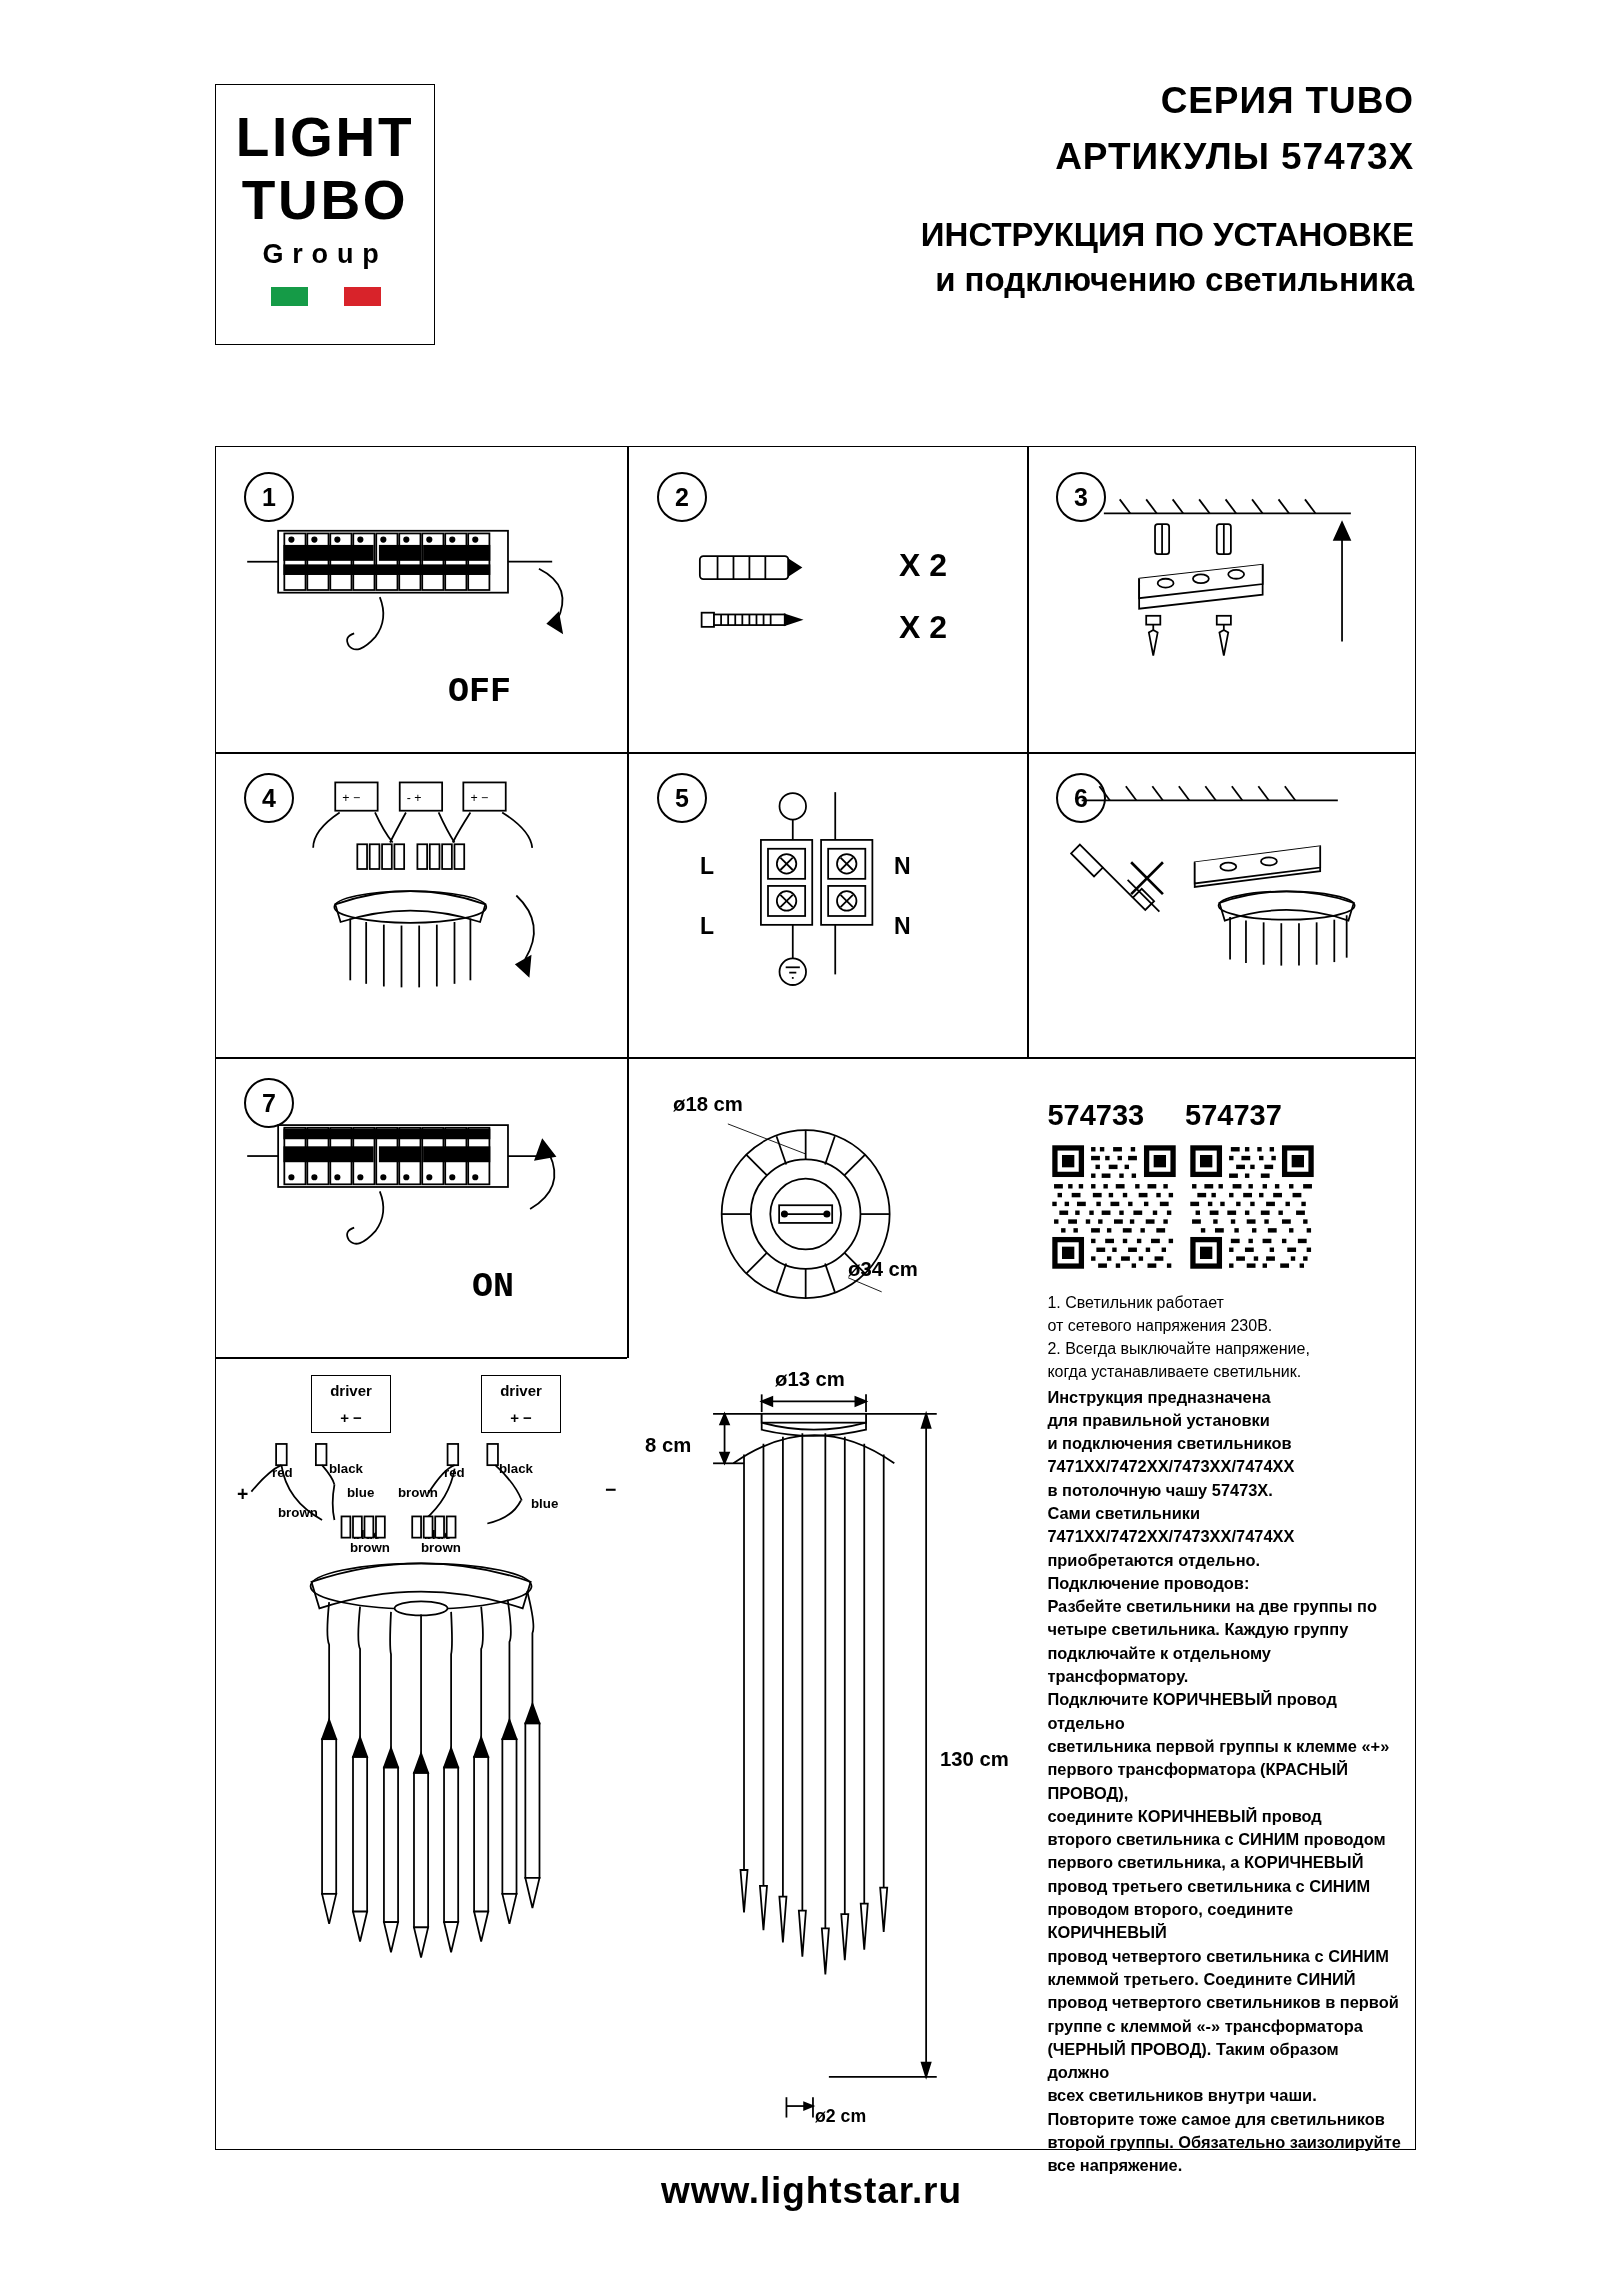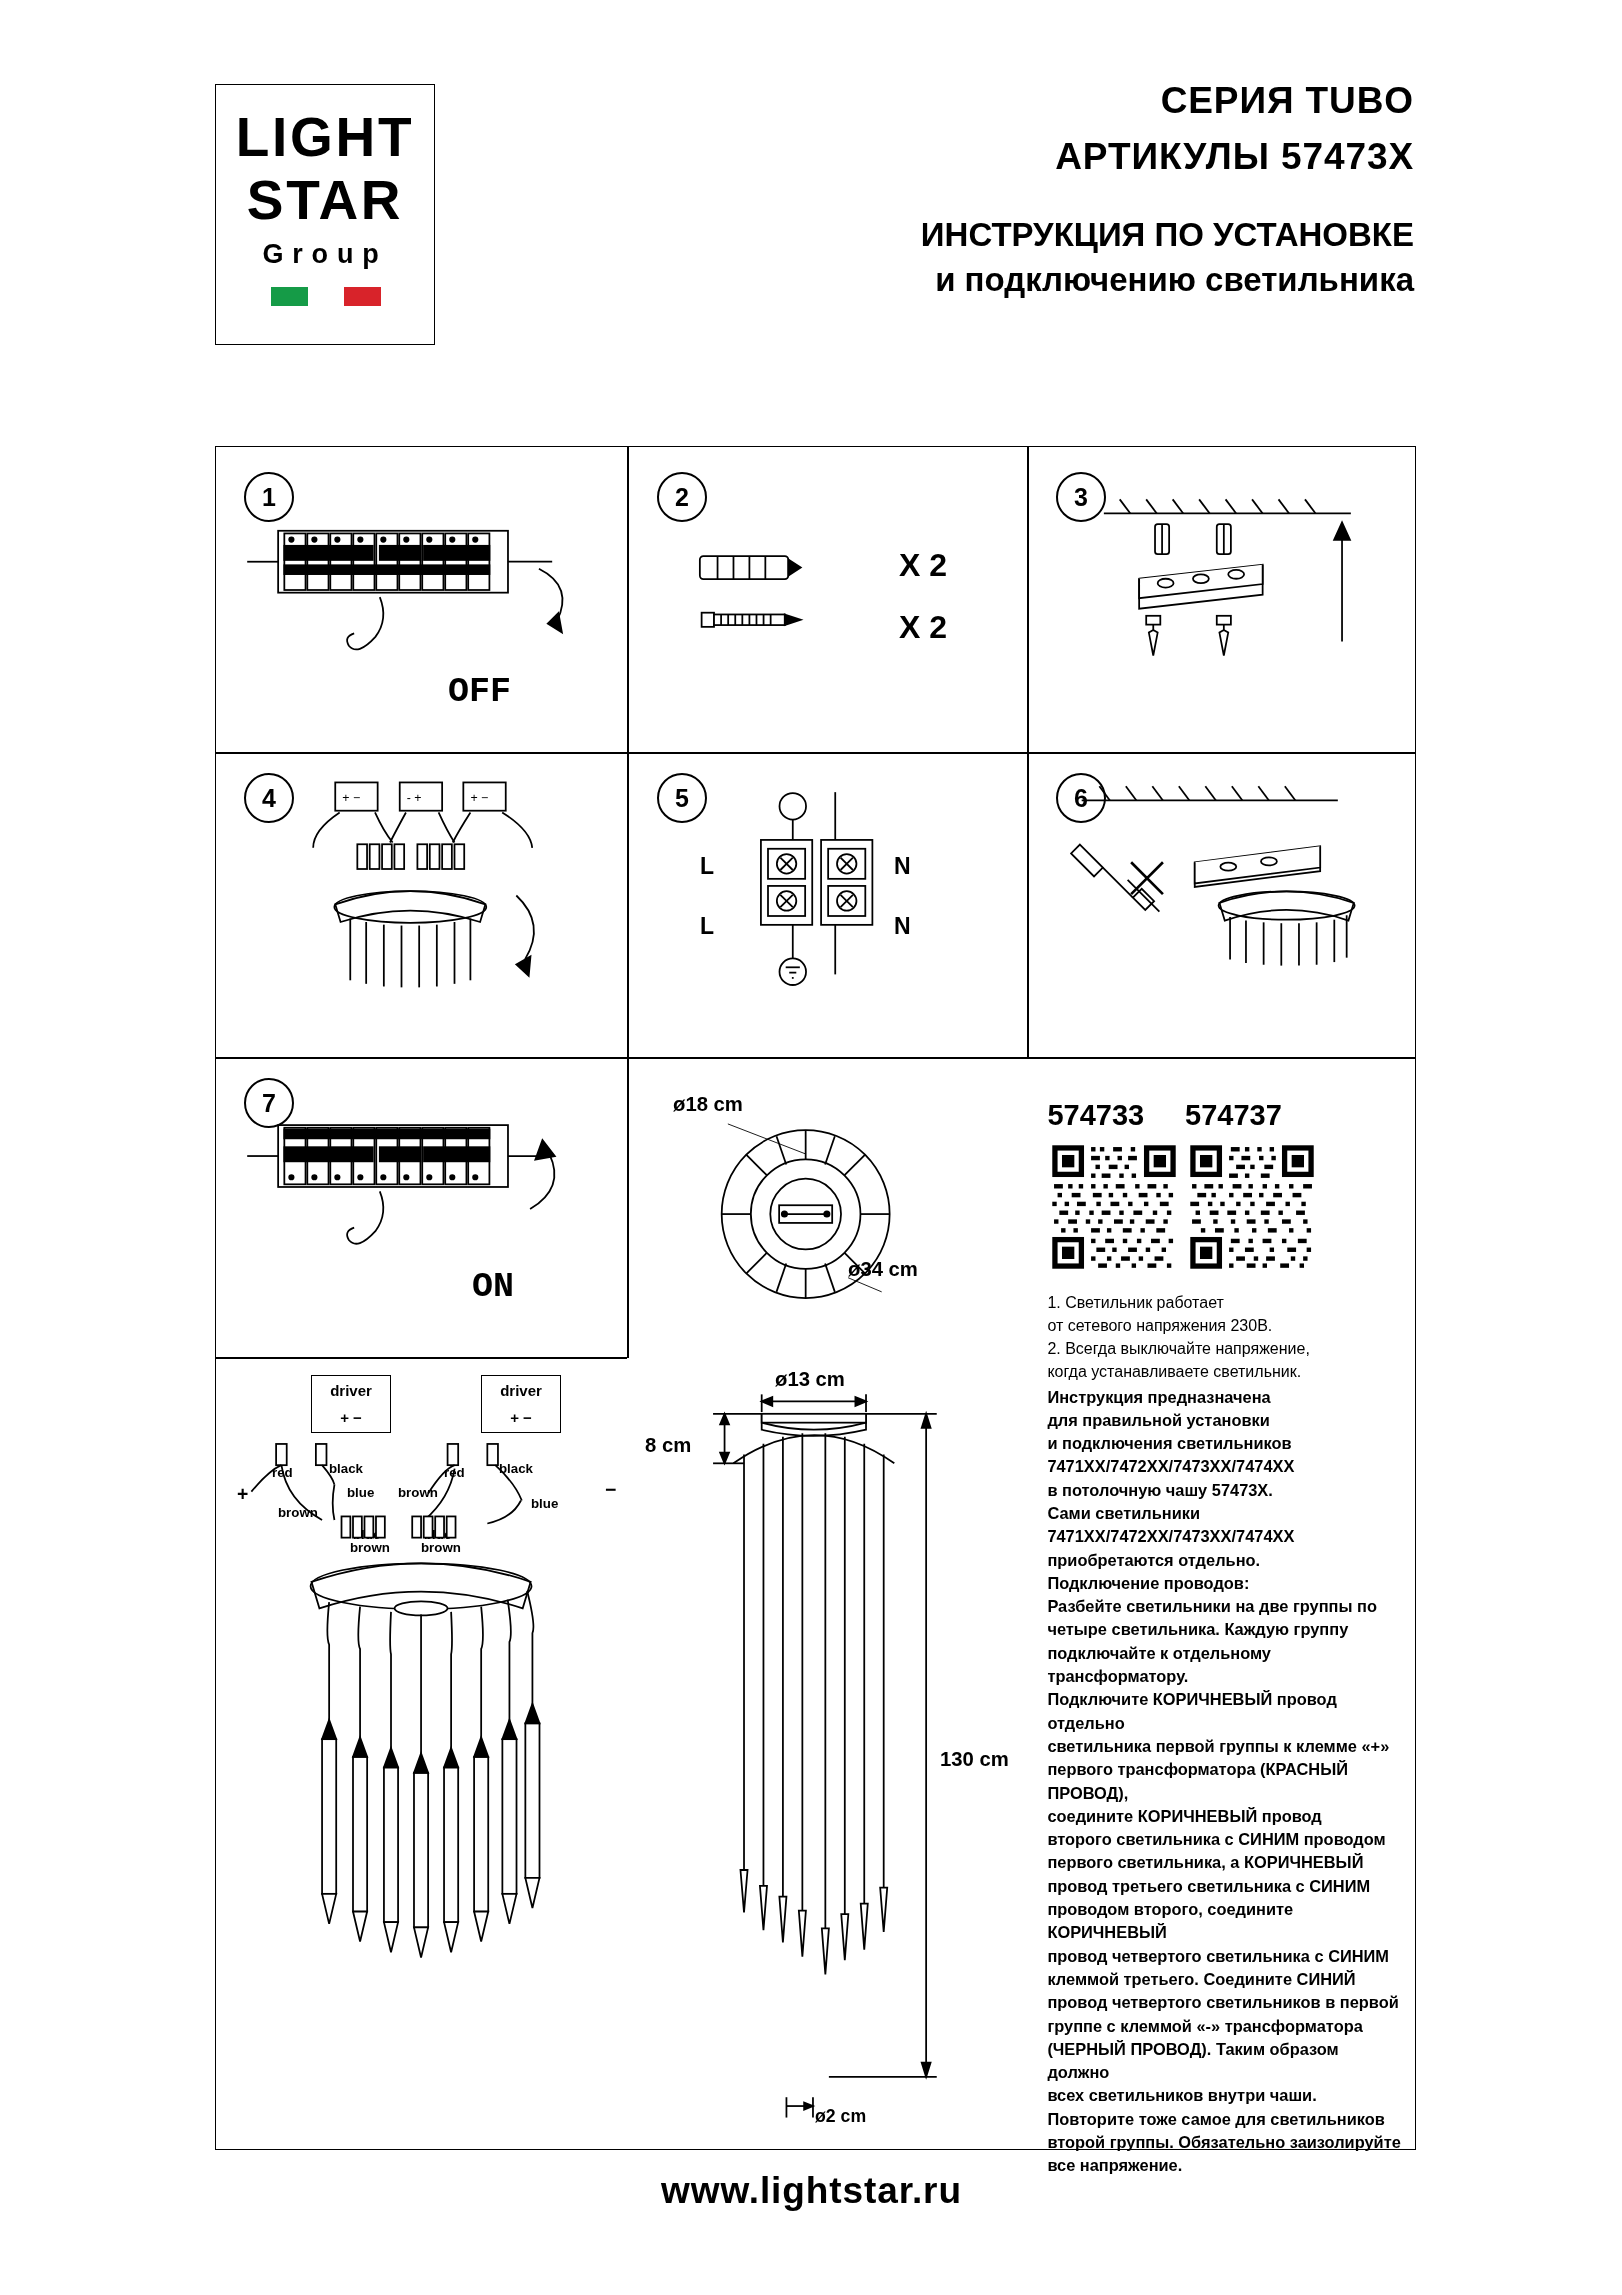--- a/index.html
+++ b/index.html
@@ -57,21 +57,21 @@
   svg{display:block;}
   .termlbl{position:absolute;font-size:23px;font-weight:bold;}
 </style>
 </head>
 <body>
 
 <div class="page">
 
   <div class="logo-box">
     <div class="logo-text logo-l1">LIGHT</div>
-    <div class="logo-text logo-l2">STAR</div>
+    <div class="logo-text logo-l2">TUBO</div>
     <div class="logo-text logo-l3">Group</div>
     <div class="flag">
       <i class="g"></i>
         <i class="w"></i>
         <i class="r"></i>
     </div>
   </div>
 
   <div class="head-right">
     <div class="head-series">СЕРИЯ TUBO</div>

